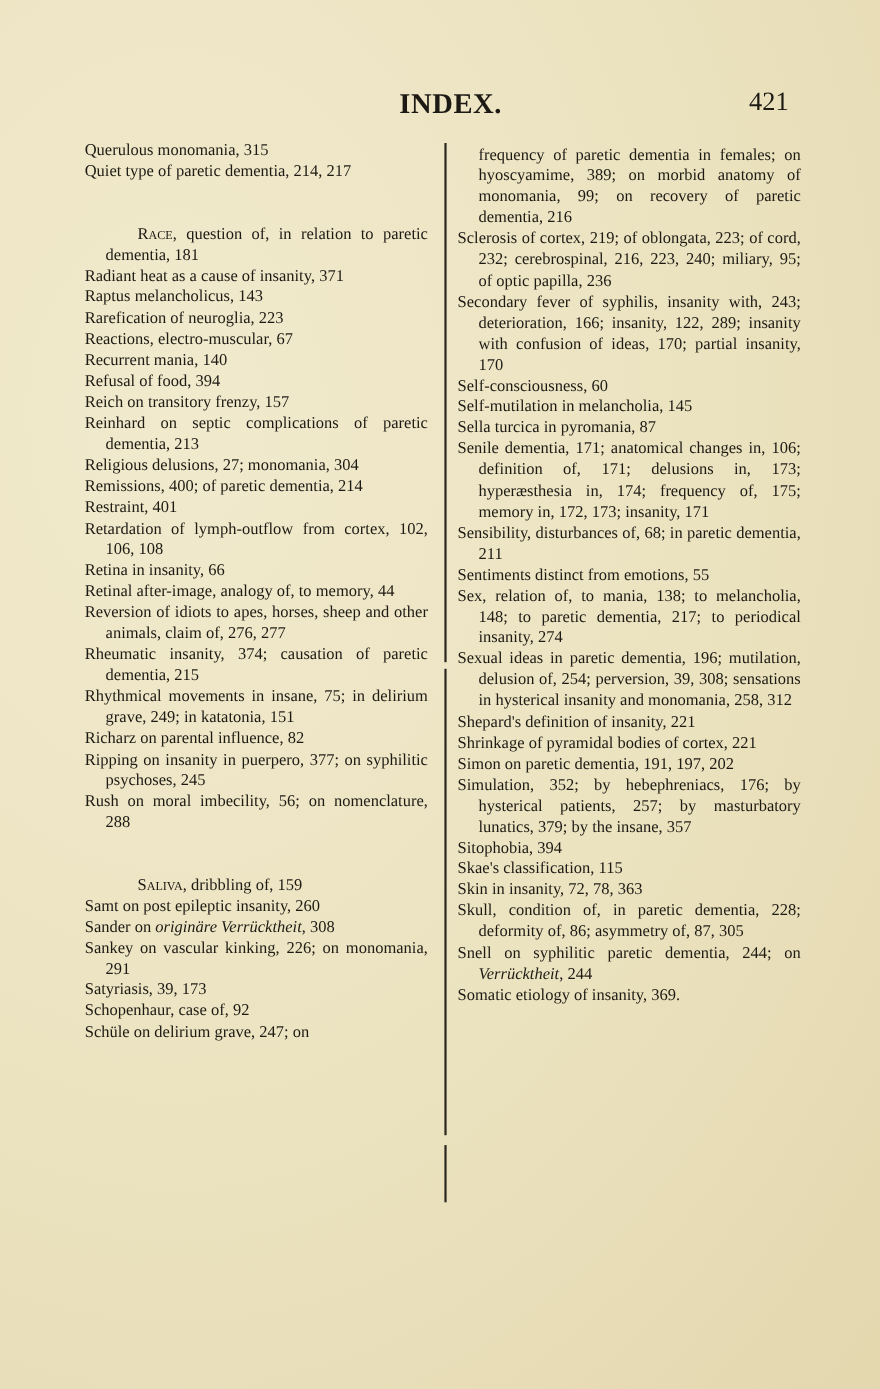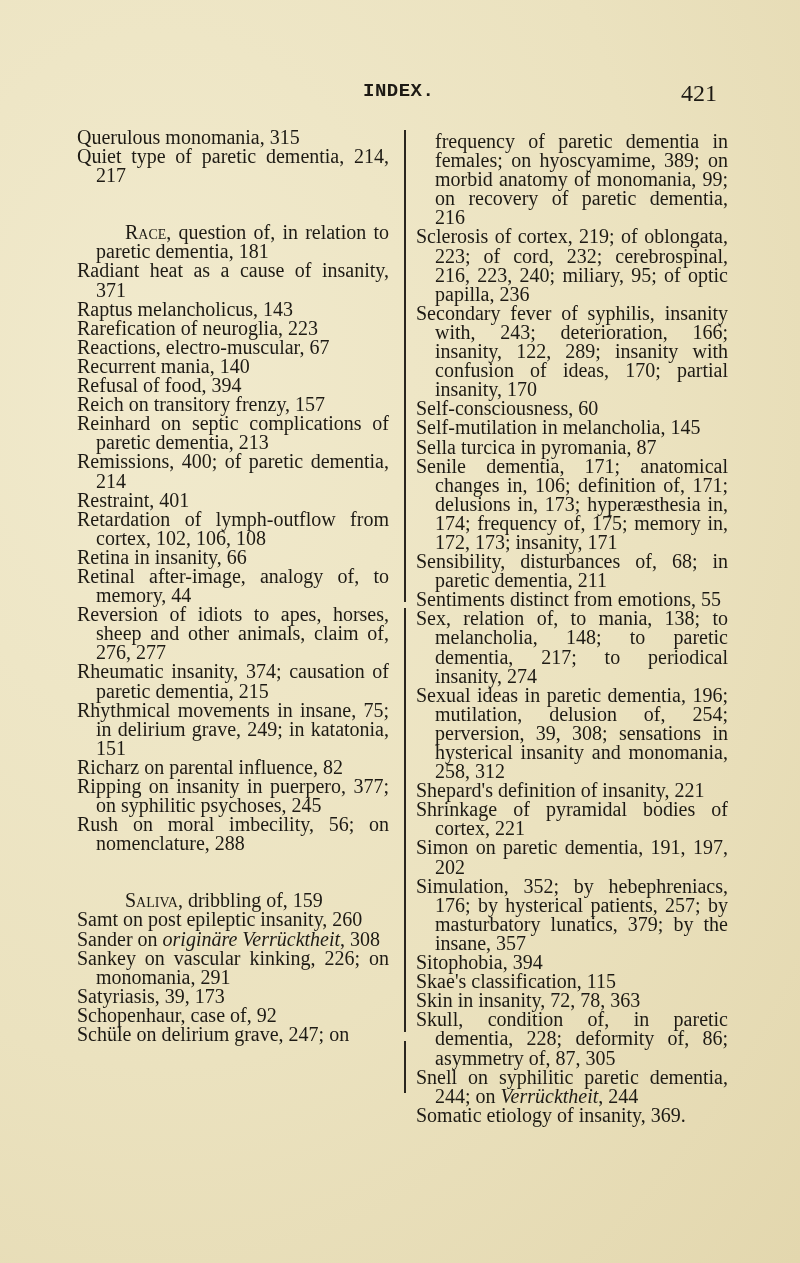--- a/index.html
+++ b/index.html
@@ -9,28 +9,28 @@
     background-image: radial-gradient(ellipse at 20% 30%, #f1eacd 0%, #ebe2bf 55%, #e3d7ae 100%);
     font-family: "Liberation Serif", "DejaVu Serif", serif;
     color: #1d1a14;
     position: relative;
   }
   .page-header {
     position: absolute; top: 80px; left: 0; width: 800px; height: 30px;
   }
   .running-title {
     position: absolute; left: 363px; top: 0;
-    font-size: 19px; letter-spacing: 0.5px; font-weight: bold; font-family: Liberation Mono, monospace;
+    font-size: 26px; letter-spacing: 0.5px; font-weight: bold;
   }
   .page-number {
     position: absolute; left: 681px; top: 0; font-size: 24px;
   }
   .col {
     position: absolute; top: 128px; width: 312px;
-    font-size: 20px; line-height: 19.1px;
+    font-size: 15px; line-height: 19.1px;
   }
   .col-left { left: 77px; }
   .col-right { left: 416px; top: 132px; }
   .entry {
     padding-left: 19px; text-indent: -19px; text-align: justify;
     margin: 0;
   }
   .entry.gap { margin-top: 38px; }
   .sc { font-variant: small-caps; margin-left: 48px; }
   .it { font-style: italic; }
@@ -55,20 +55,21 @@
   <p class="entry">Quiet type of paretic dementia, 214, 217</p>
   <p class="entry gap"><span class="sc">Race</span><span>, question of, in relation to paretic dementia, 181</span></p>
   <p class="entry">Radiant heat as a cause of insanity, 371</p>
   <p class="entry">Raptus melancholicus, 143</p>
   <p class="entry">Rarefication of neuroglia, 223</p>
   <p class="entry">Reactions, electro-muscular, 67</p>
   <p class="entry">Recurrent mania, 140</p>
   <p class="entry">Refusal of food, 394</p>
   <p class="entry">Reich on transitory frenzy, 157</p>
   <p class="entry">Reinhard on septic complications of paretic dementia, 213</p>
+  <p class="entry">Religious delusions, 27; monomania, 304</p>
   <p class="entry">Remissions, 400; of paretic dementia, 214</p>
   <p class="entry">Restraint, 401</p>
   <p class="entry">Retardation of lymph-outflow from cortex, 102, 106, 108</p>
   <p class="entry">Retina in insanity, 66</p>
   <p class="entry">Retinal after-image, analogy of, to memory, 44</p>
   <p class="entry">Reversion of idiots to apes, horses, sheep and other animals, claim of, 276, 277</p>
   <p class="entry">Rheumatic insanity, 374; causation of paretic dementia, 215</p>
   <p class="entry">Rhythmical movements in insane, 75; in delirium grave, 249; in katatonia, 151</p>
   <p class="entry">Richarz on parental influence, 82</p>
   <p class="entry">Ripping on insanity in puerpero, 377; on syphilitic psychoses, 245</p>

